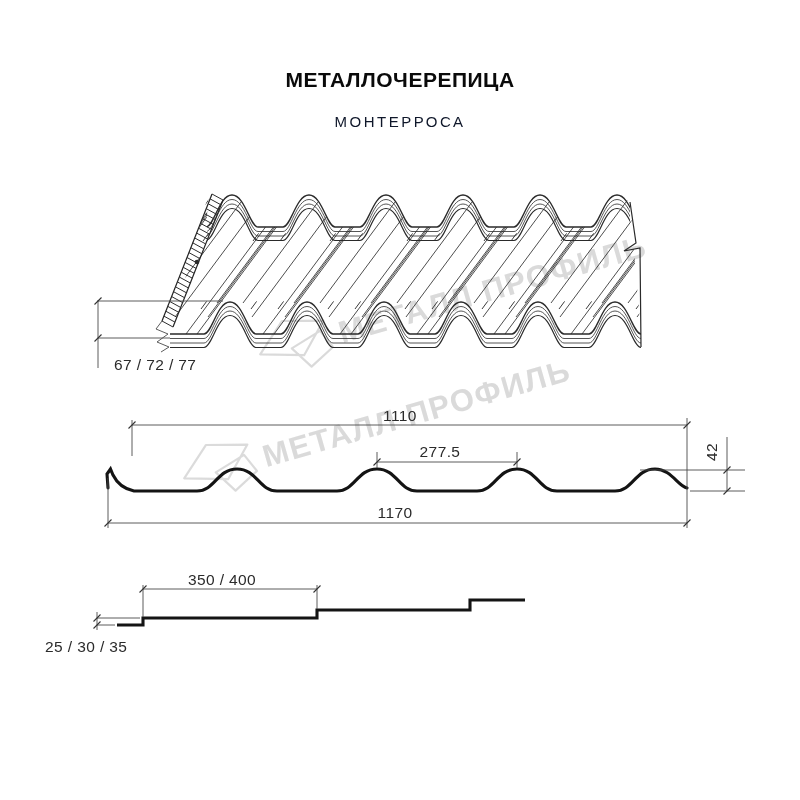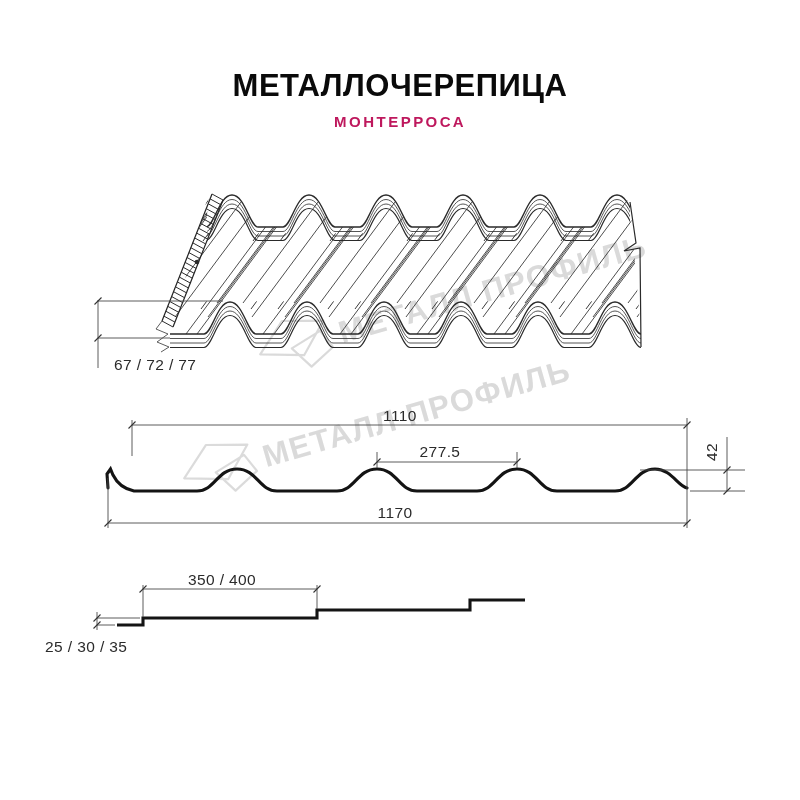--- a/index.html
+++ b/index.html
@@ -1,21 +1,21 @@
 <!DOCTYPE html>
 <html><head>
 <meta charset="utf-8">
 <style>
   html,body{margin:0;padding:0;background:#fff;}
   #page{position:relative;width:800px;height:800px;background:#ffffff;overflow:hidden;
         font-family:"Liberation Sans","DejaVu Sans",sans-serif;}
   .title{position:absolute;top:68px;left:0;width:800px;text-align:center;
-         font-size:31px;font-weight:800;letter-spacing:.5px;color:#0a0a0a;}
+         font-size:21px;font-weight:800;letter-spacing:.5px;color:#0a0a0a;}
   .subtitle{position:absolute;top:113px;left:0;width:800px;text-align:center;
-            font-size:15px;font-weight:700;letter-spacing:2.5px;color:#be185d;}
+            font-size:15px;font-weight:400;letter-spacing:2.5px;color:#0f172a;}
   svg{position:absolute;top:0;left:0;}
   .dimtxt{font-family:"Liberation Sans","DejaVu Sans",sans-serif;font-size:15.5px;
           fill:#2b2b2b;letter-spacing:.4px;}
   .wmtxt{font-family:"Liberation Sans","DejaVu Sans",sans-serif;font-size:31px;
          font-weight:600;letter-spacing:1.5px;}
   .thin{stroke:#4a4a4a;stroke-width:0.9;fill:none;}
   .tick{stroke:#333;stroke-width:1.1;fill:none;}
   .heavy{stroke:#141414;stroke-width:3.1;fill:none;stroke-linejoin:miter;}
 </style>
 </head>

